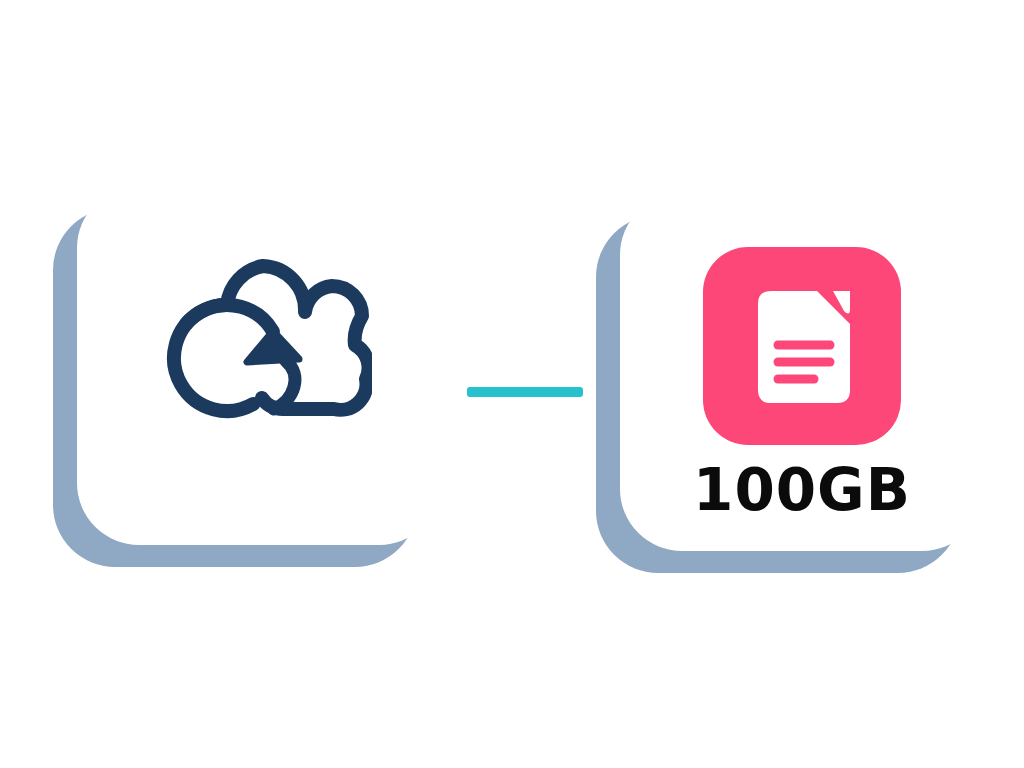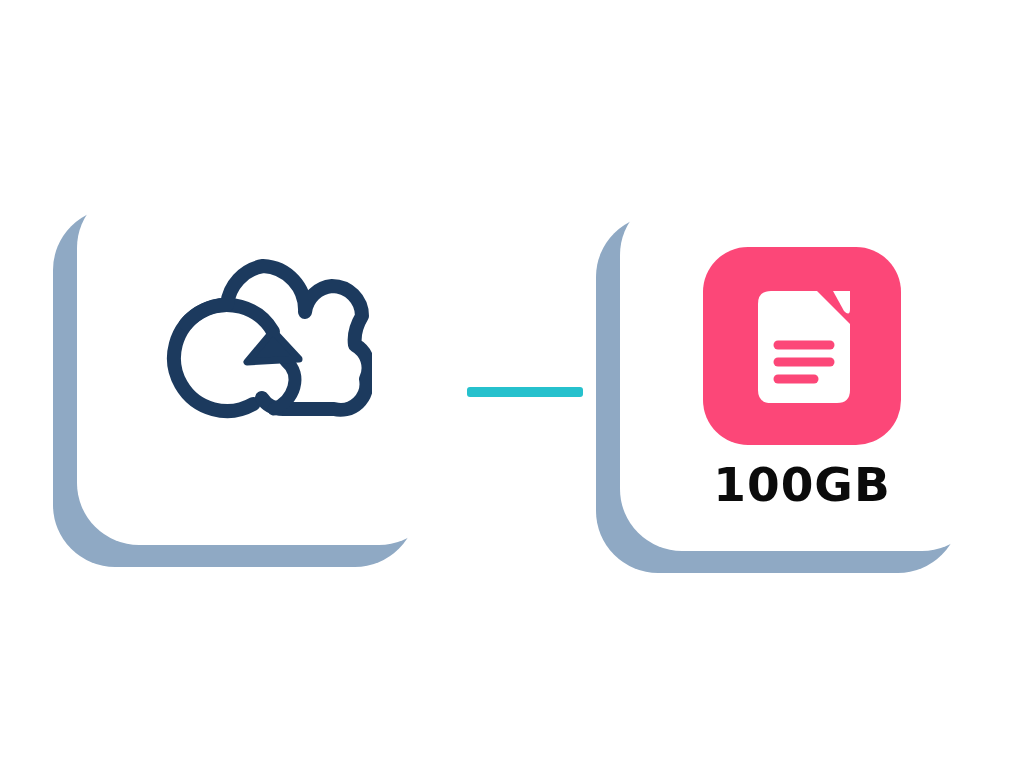--- a/index.html
+++ b/index.html
@@ -55,21 +55,21 @@
     position: absolute;
     left: 55px; top: 44px;
     width: 92px; height: 112px;
     color: var(--doc-lines, #fc4778);
   }
   .storage-label {
     position: absolute;
     left: 620px; top: 461px;
     width: 364px;
     text-align: center;
-    font-size: 47px;
+    font-size: 58px;
     font-weight: bold;
     letter-spacing: 1px;
     line-height: 1;
     color: var(--label-text, #0b0b0b);
   }
 </style>
 </head>
 <body>
 
 <div class="canvas">

